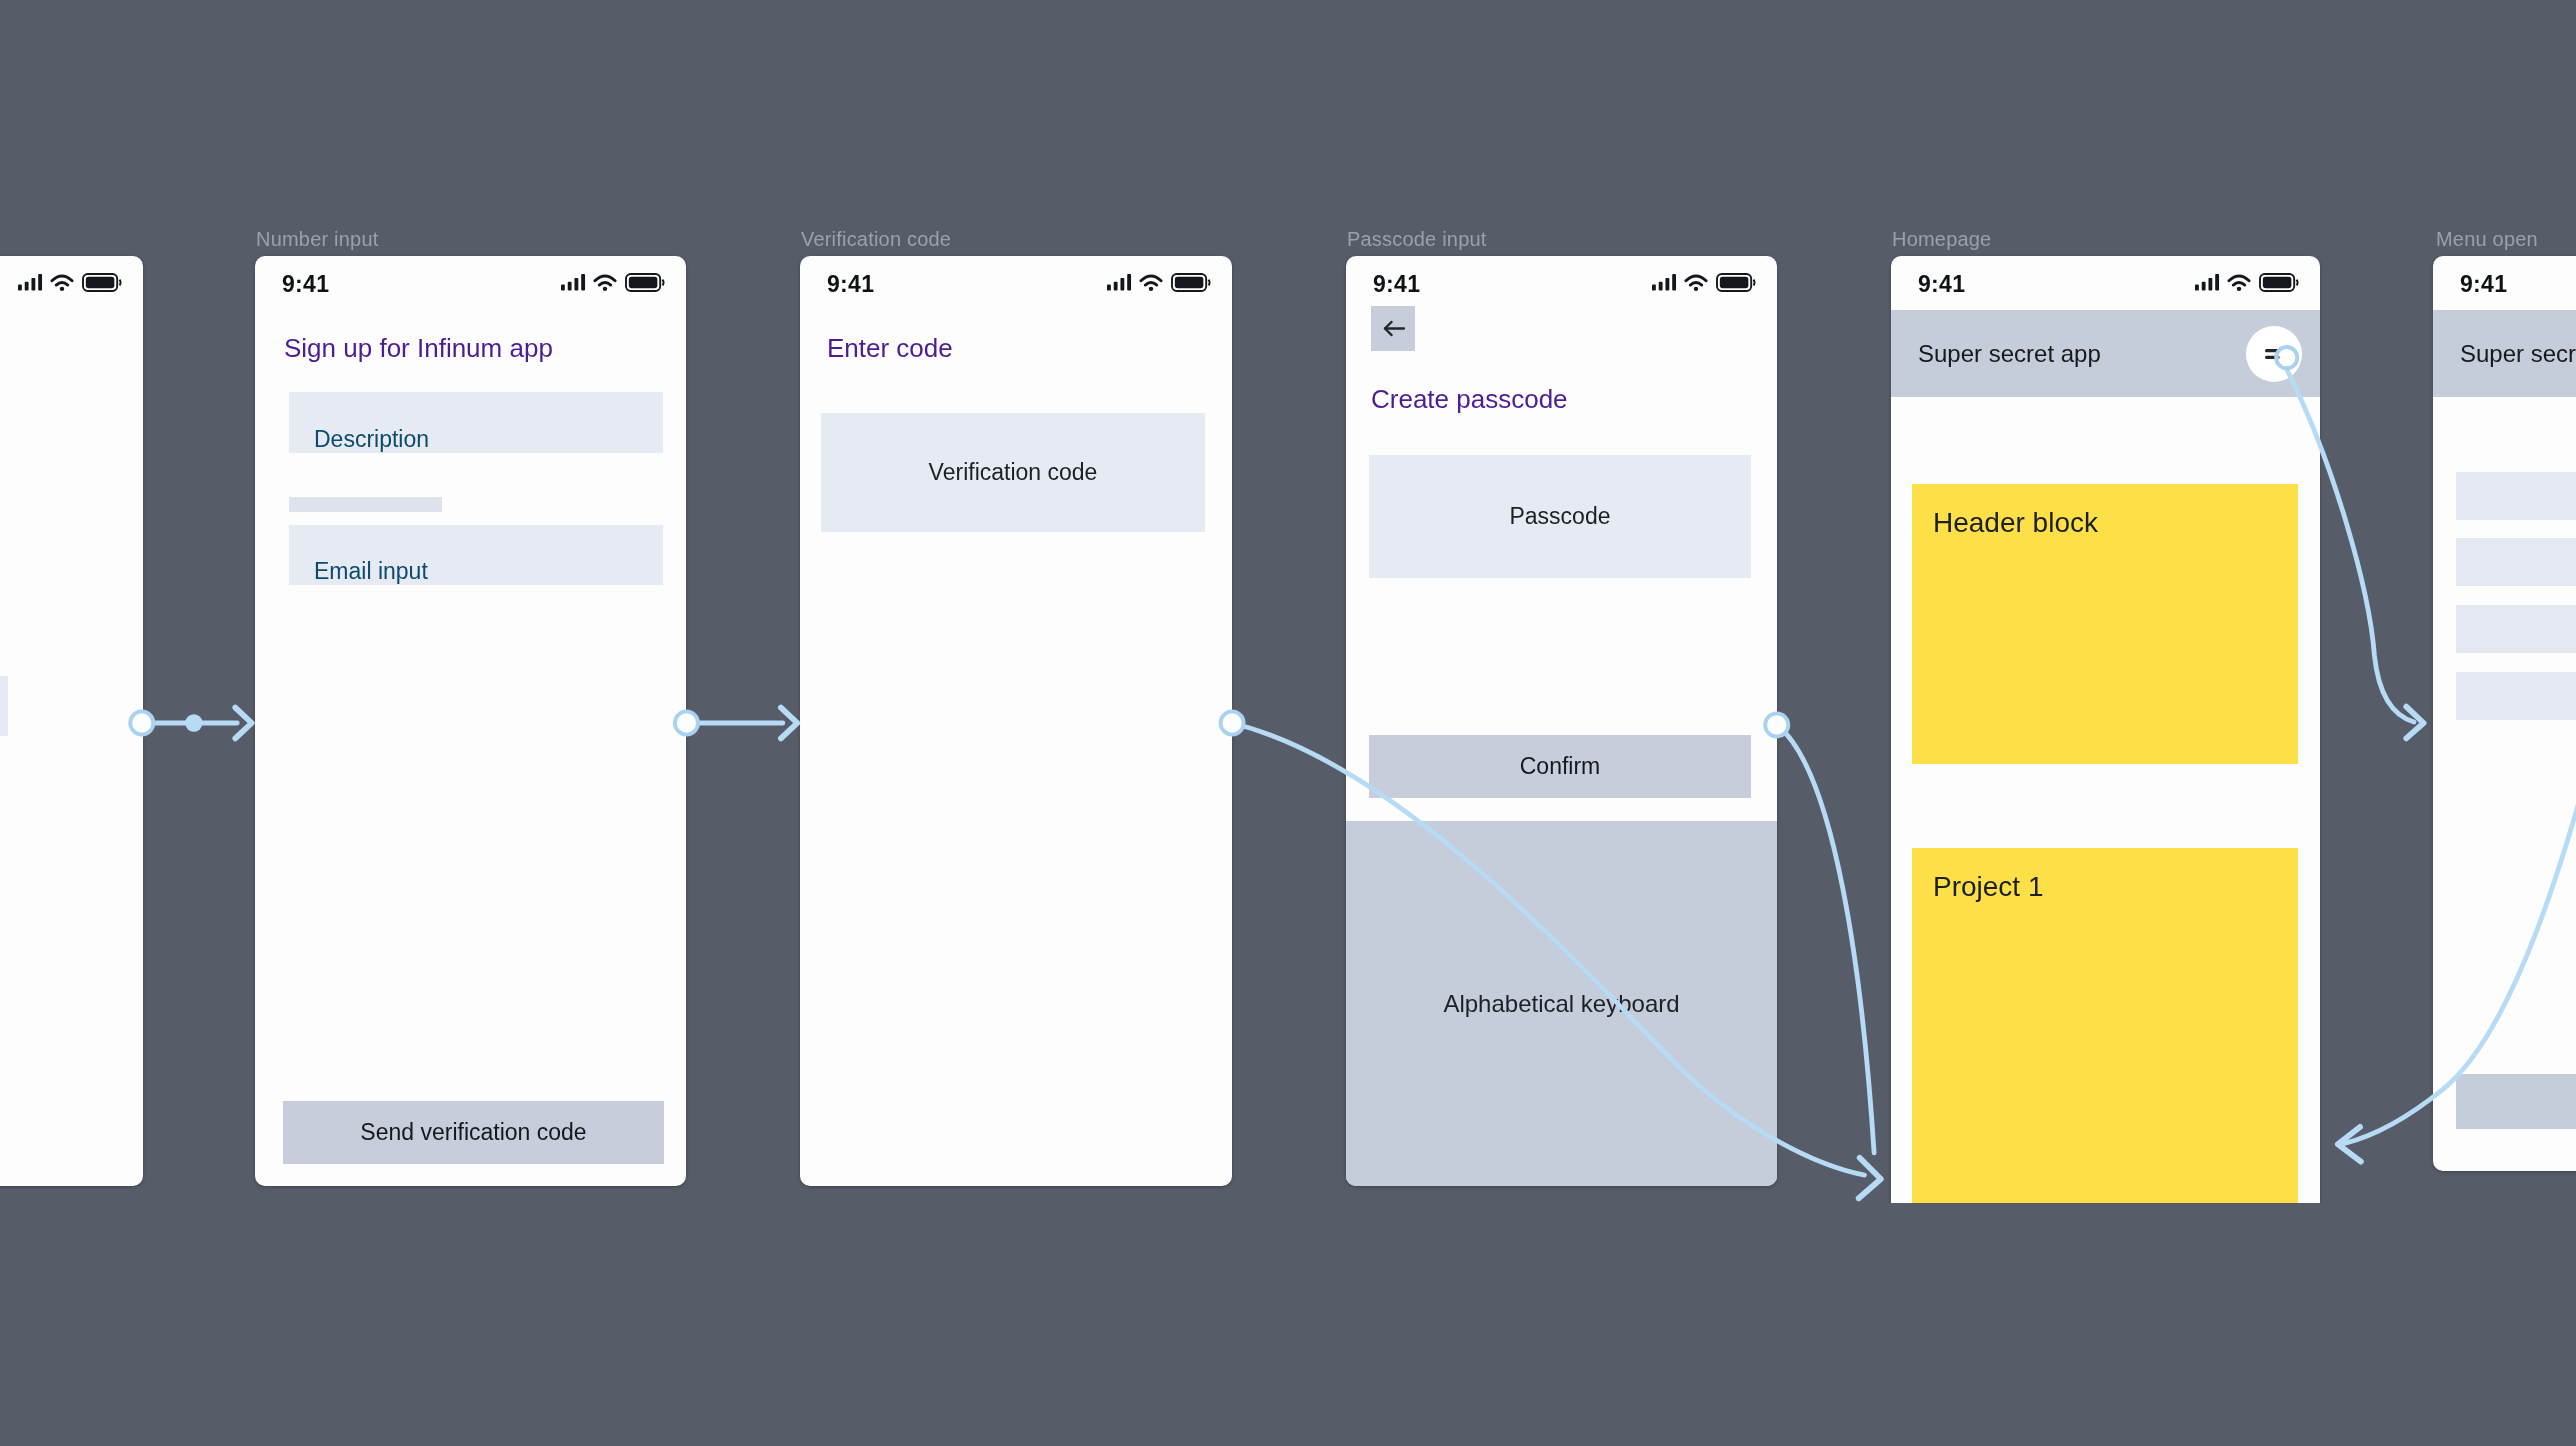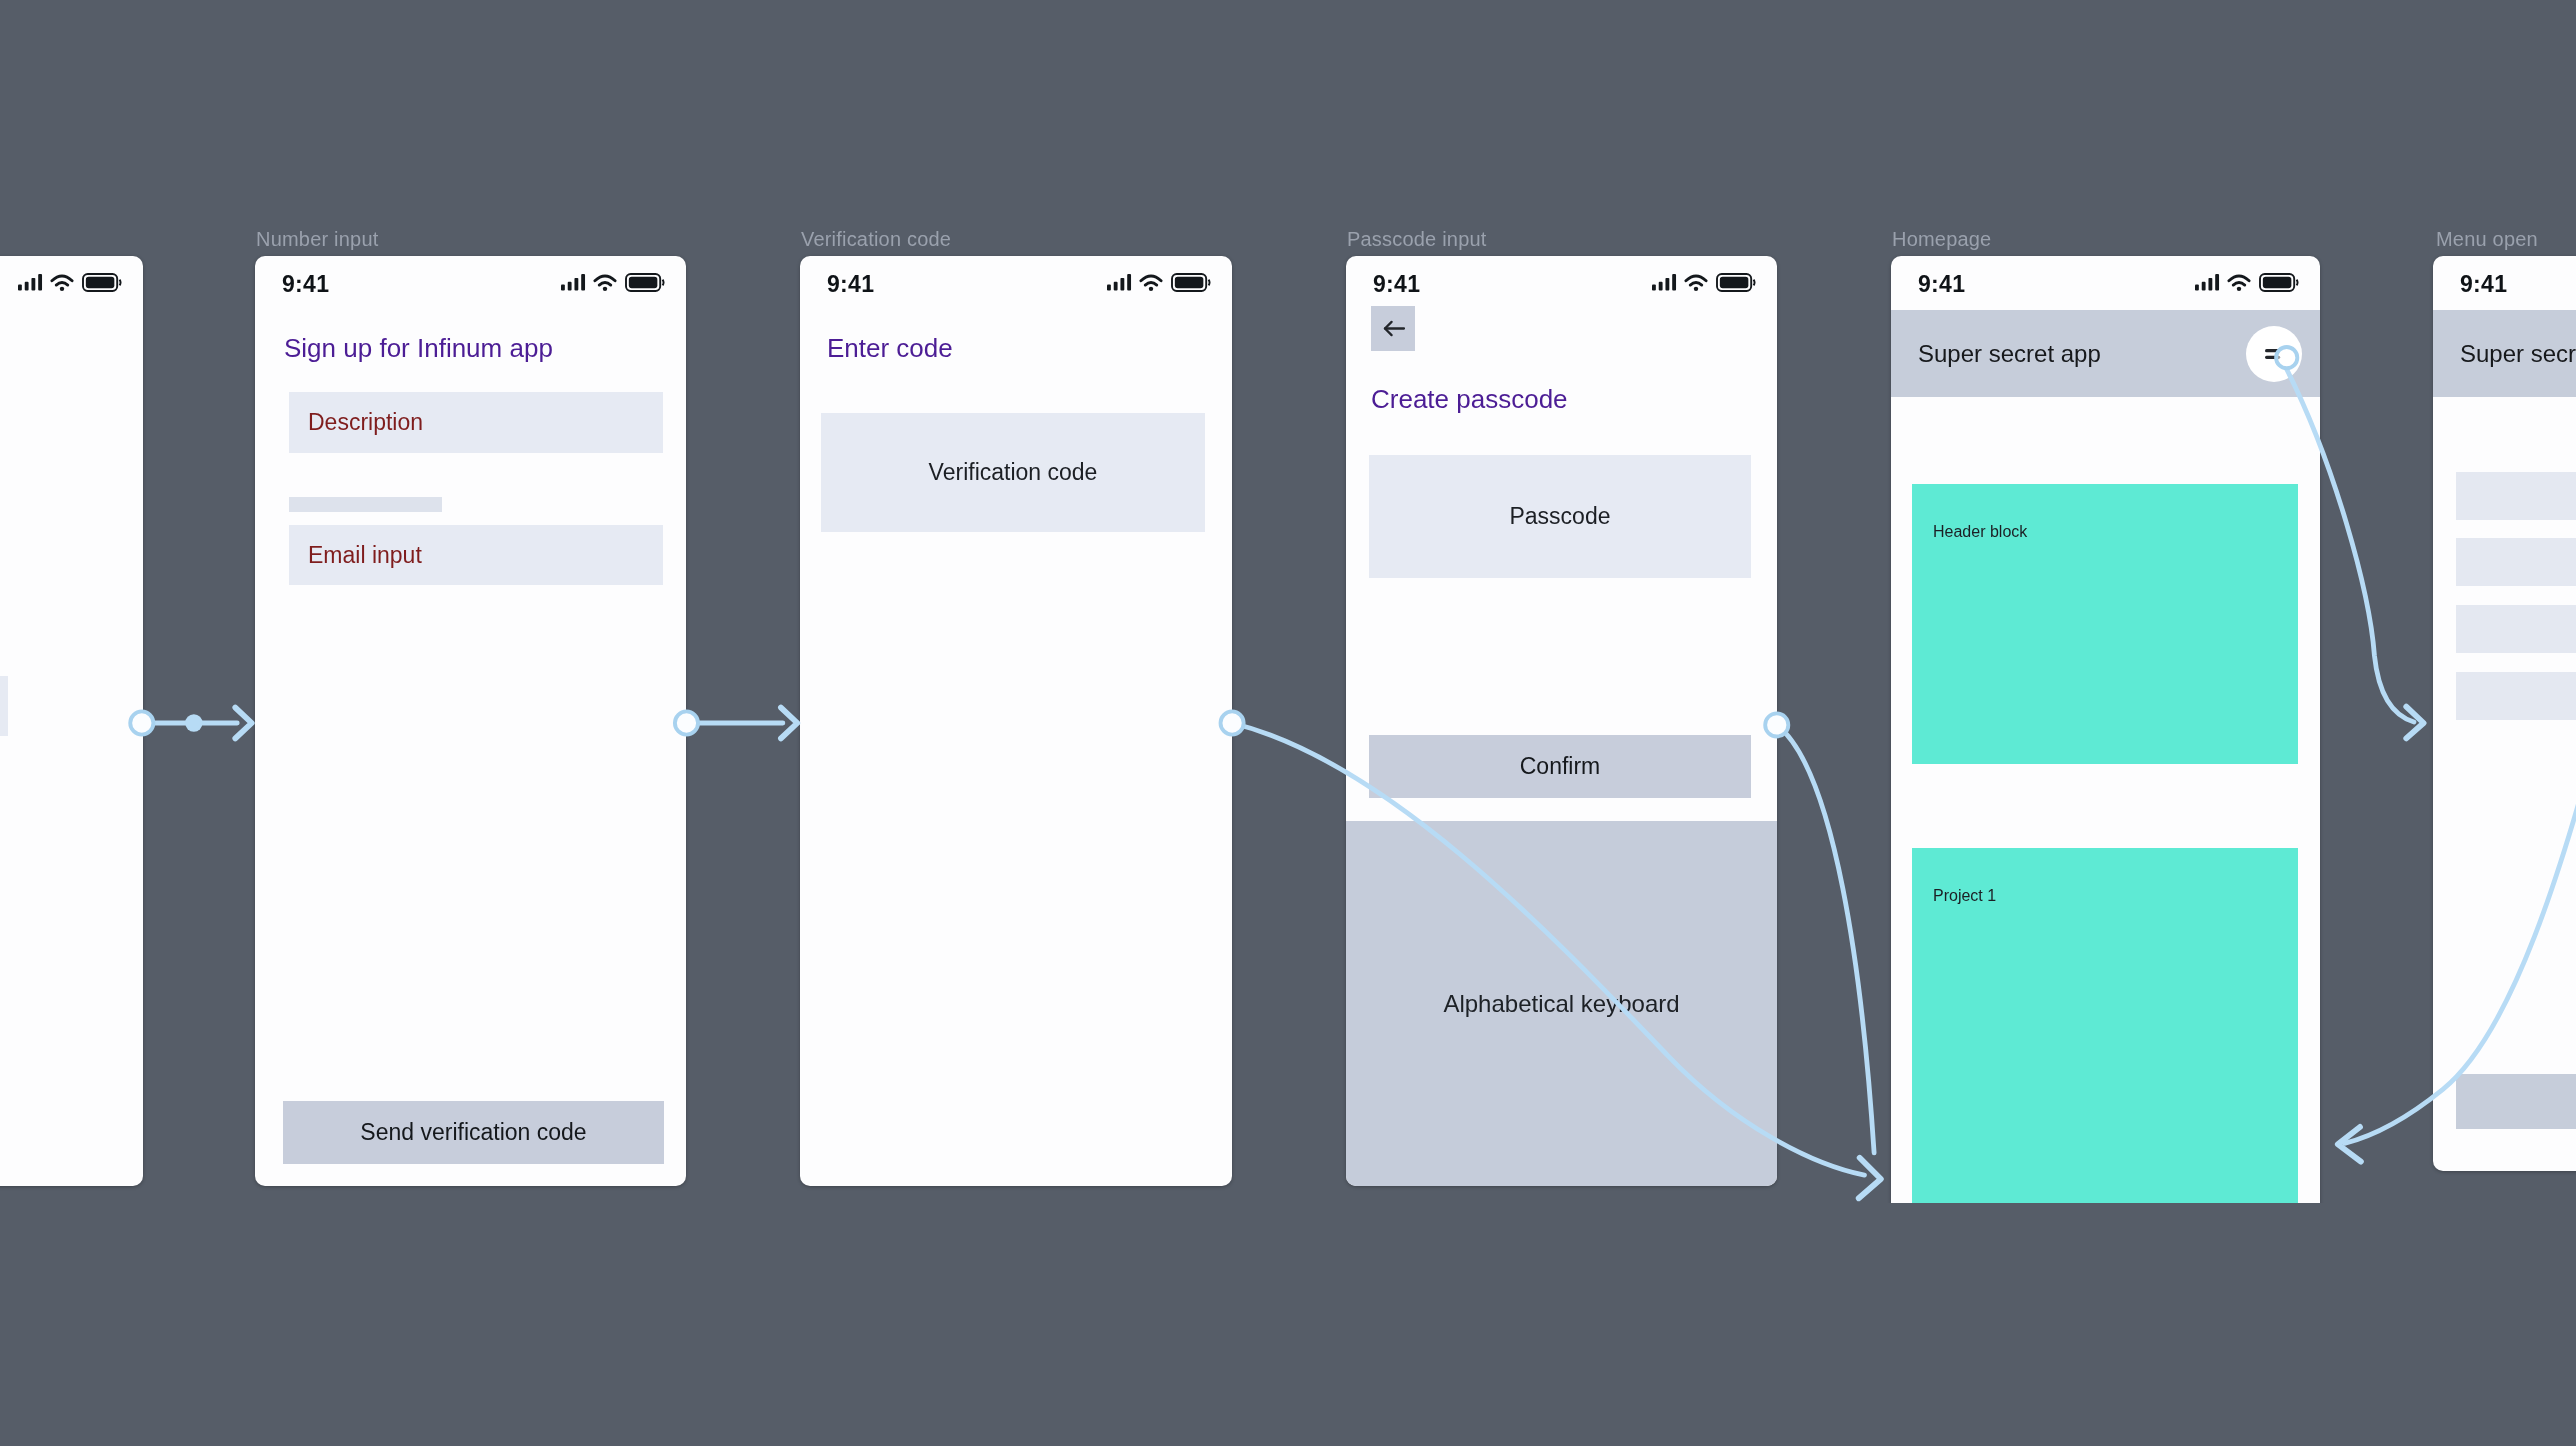--- a/index.html
+++ b/index.html
@@ -4,26 +4,26 @@
 <style>
   html,body{margin:0;padding:0;background:#565d68;}
   .canvas{position:relative;width:2576px;height:1203px;overflow:hidden;background:#565d68;
           font-family:"Liberation Sans","DejaVu Sans",sans-serif;}
   .flabel{position:absolute;top:228px;font-size:20px;color:#9aa1ad;letter-spacing:0.2px;white-space:nowrap;}
   .frame{position:absolute;background:#fdfdfe;border-radius:10px;overflow:hidden;
          box-shadow:0 1px 3.9px rgba(0,0,0,.28);}
   .time{position:absolute;left:27px;top:14.5px;font-size:23px;font-weight:700;color:#0f1317;letter-spacing:0.3px;}
   .sicons{position:absolute;right:21px;top:17.4px;display:flex;gap:7.7px;align-items:center;}
   .heading{position:absolute;font-size:26px;color:#4c1d95;white-space:nowrap;}
-  .field{position:absolute;background:#e6eaf3;display:flex;align-items:center;
-         padding-left:19px;box-sizing:border-box;font-size:23px;color:#7f1d1d;}
+  .field{position:absolute;background:#e6eaf3;display:flex;align-items:flex-end;
+         padding-left:25px;box-sizing:border-box;font-size:23px;color:#0c4a6e;}
   .fieldc{position:absolute;background:#e6eaf3;display:flex;align-items:center;justify-content:center;
           box-sizing:border-box;font-size:23px;color:#1c1f24;}
-  .card{position:absolute;background:#5eead4;box-sizing:border-box;padding:39px 0 0 21px;
-        font-size:16px;color:#1c1f24;}
+  .card{position:absolute;background:#fde047;box-sizing:border-box;padding:23px 0 0 21px;
+        font-size:28px;color:#1c1f24;}
   .btn{position:absolute;background:#c7cddb;border:none;display:flex;align-items:center;justify-content:center;
        font-size:23px;color:#15181c;font-family:inherit;padding:16px;}
   .keyboard{position:absolute;left:0;right:0;bottom:0;height:365px;background:#c5ccda;
             display:flex;align-items:center;justify-content:center;font-size:24px;color:#1d2126;}
   .headerbar{position:absolute;left:0;right:0;top:54px;height:87px;background:#c6cdda;}
   .apptitle{position:absolute;left:27px;top:0;height:87px;display:flex;align-items:center;
             font-size:24px;color:#17191c;white-space:nowrap;}
   .menucircle{position:absolute;width:56px;height:56px;border-radius:50%;background:#ffffff;
               display:flex;align-items:center;justify-content:center;}
   .minibar{position:absolute;background:#dde2ec;}

